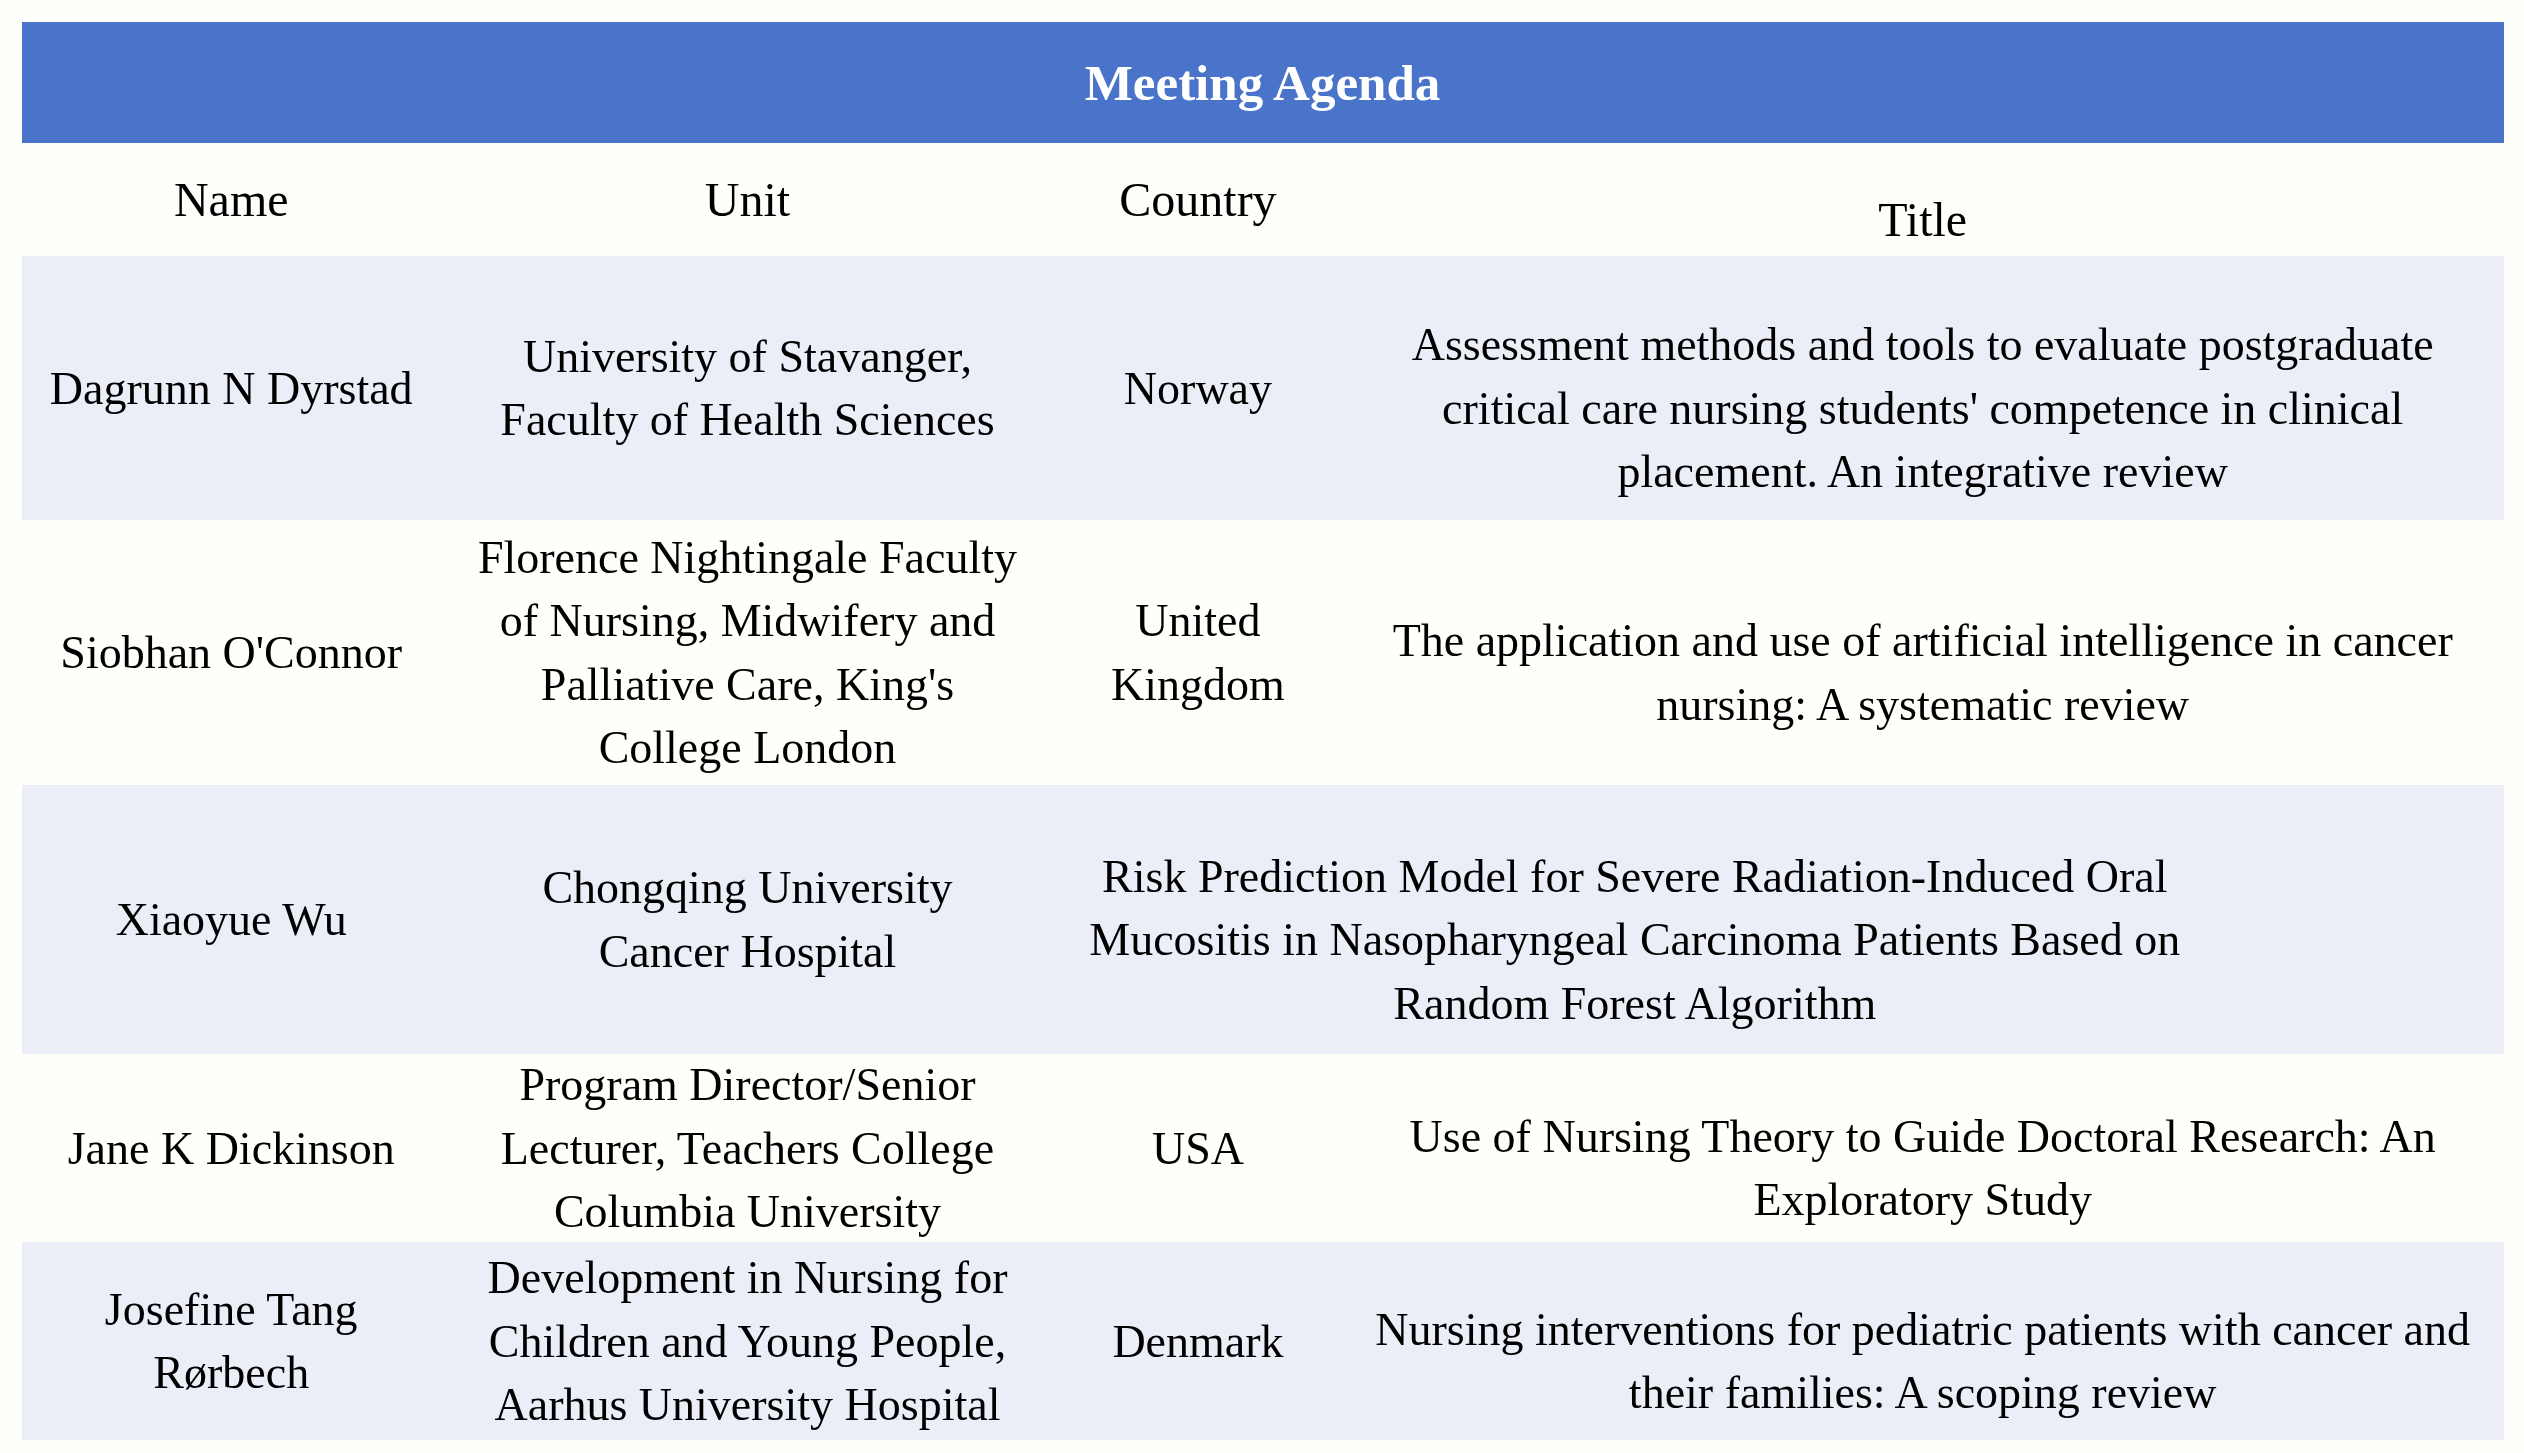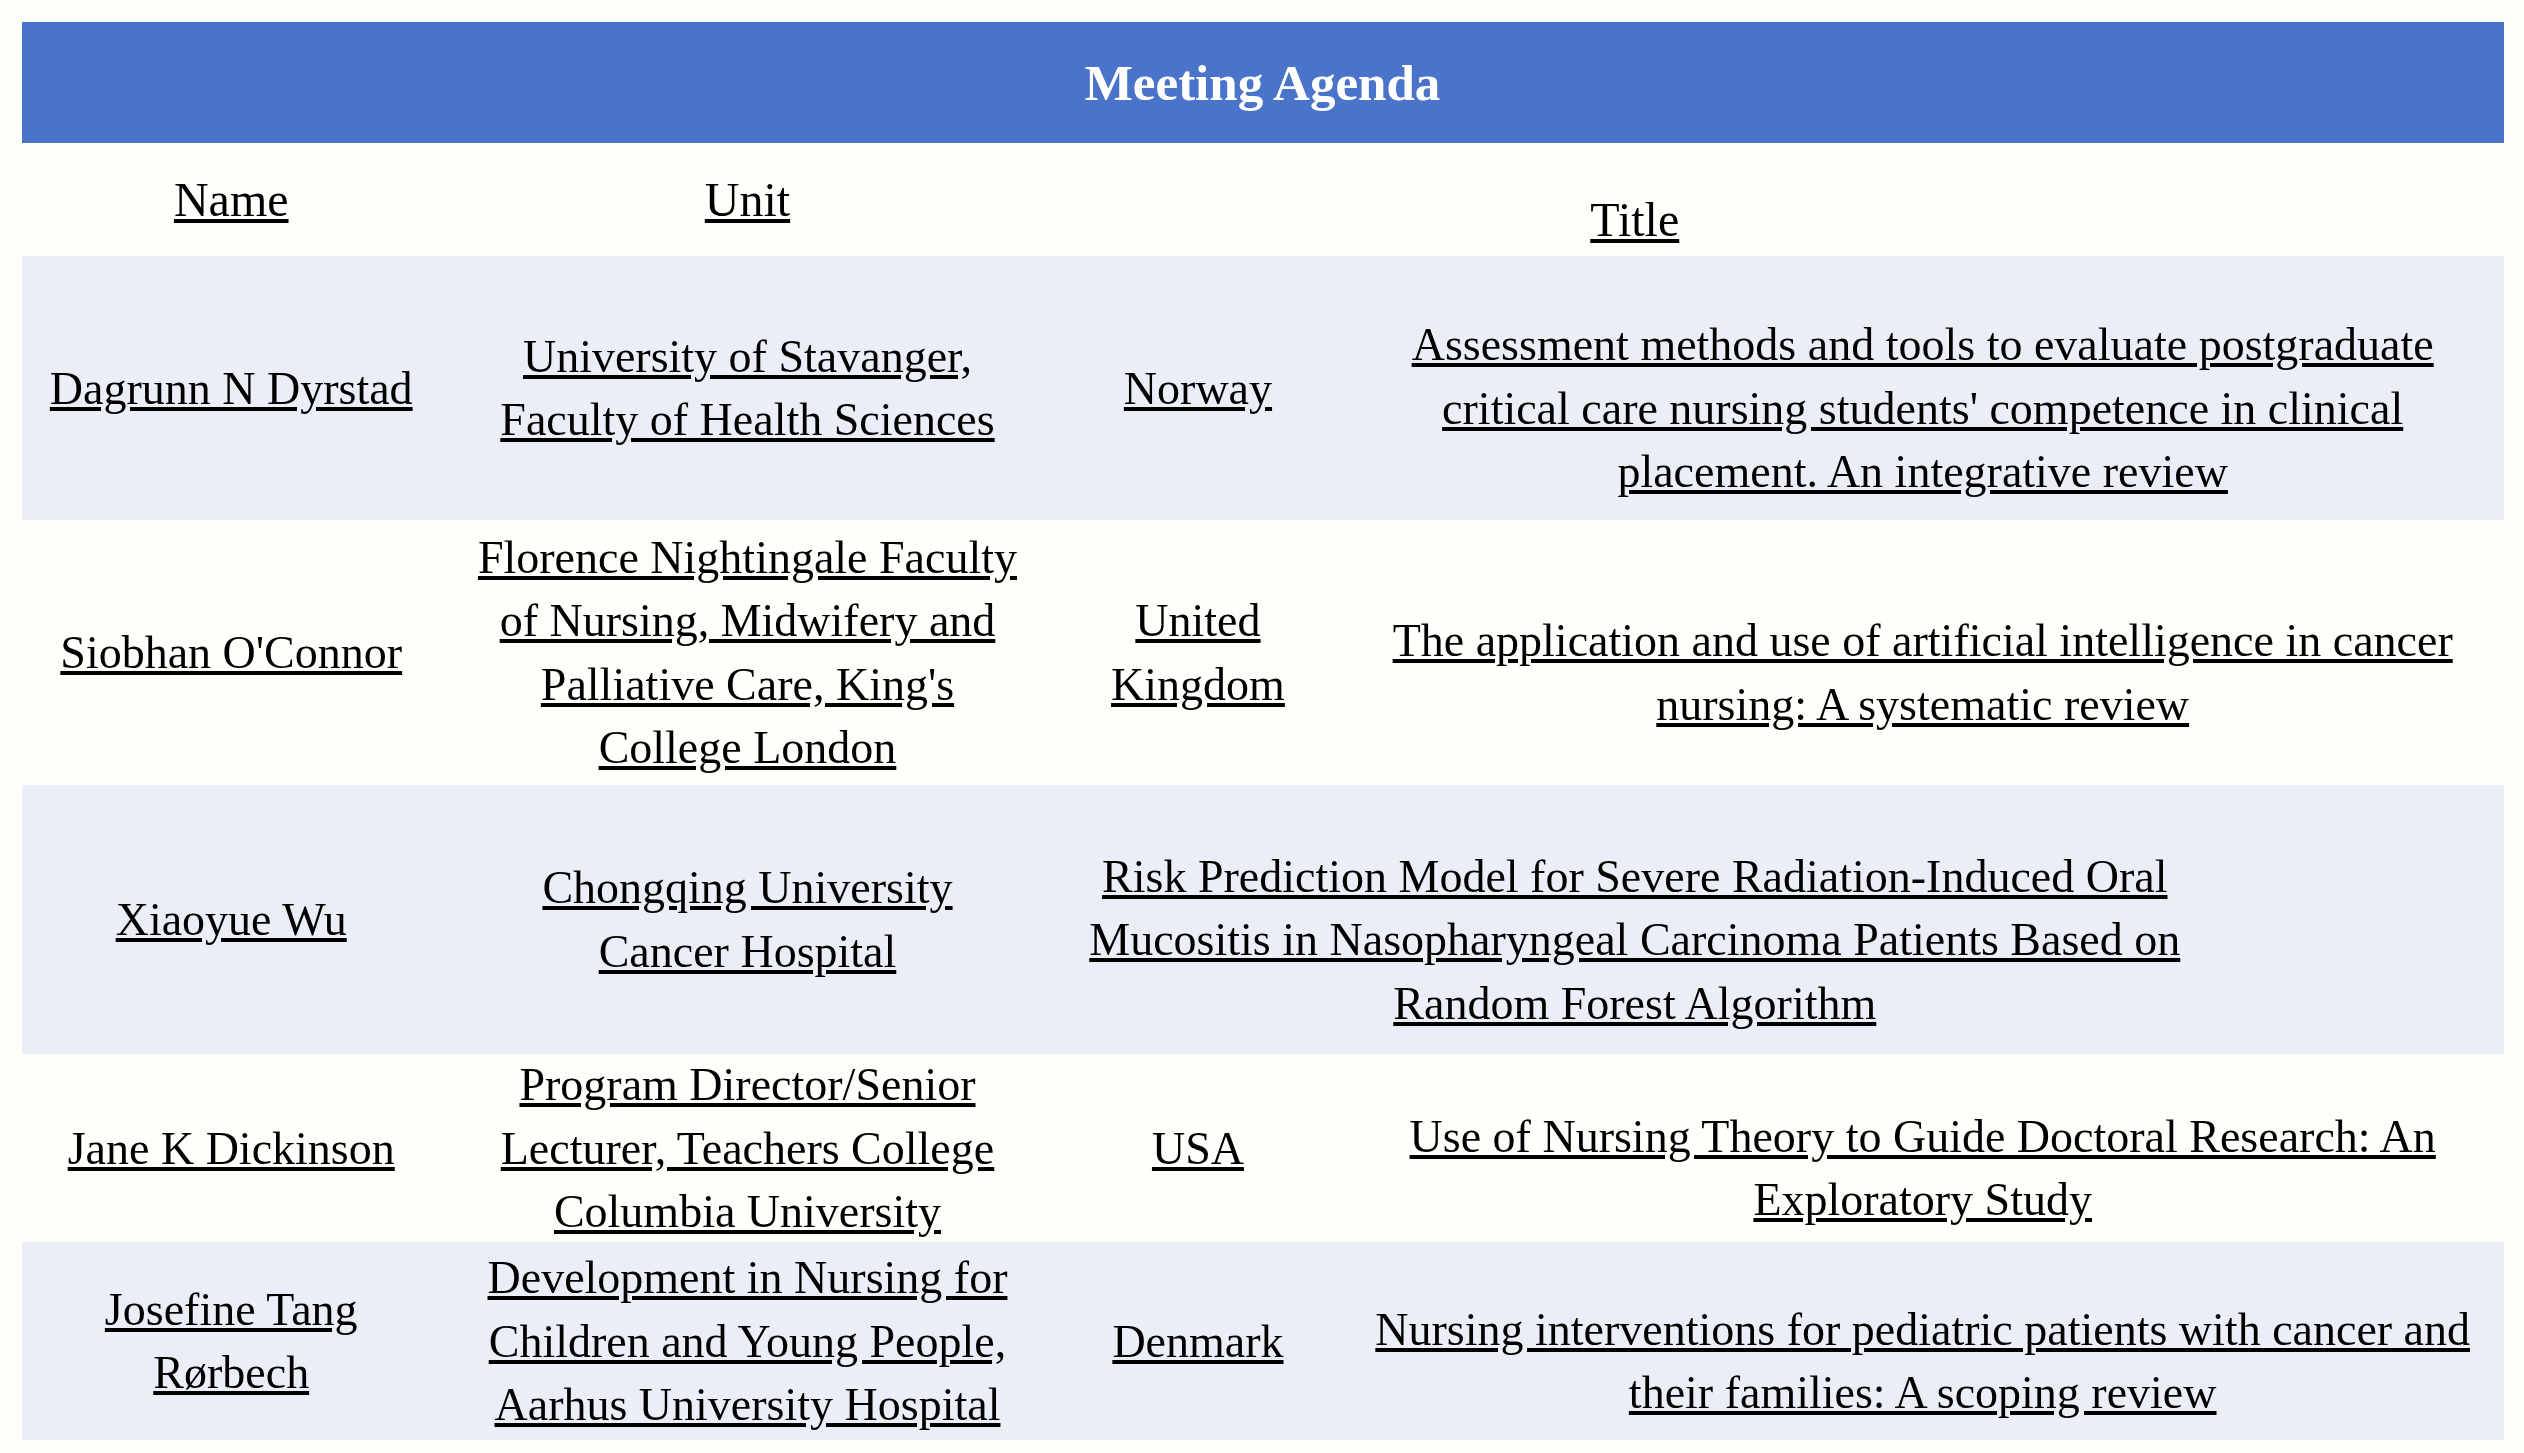--- a/index.html
+++ b/index.html
@@ -53,41 +53,41 @@
   .h-r5 { height: 198px; }
   .cell {
     display: flex;
     flex-direction: column;
     justify-content: center;
     text-align: center;
     font-size: 46px;
     line-height: 1.38;
     white-space: pre-line;
     padding: 4.8px 8px;
-    text-decoration: underline;
   }
   .col-name    { width: 16.9%; }
   .col-unit    { width: 24.7%; }
   .col-country { width: 11.6%; }
   .col-title   { width: 46.8%; margin-top: 40px; }
   .header-cell { font-size: 48px; }
 </style>
 </head>
 <body>
 
 <div class="page">
   <div class="agenda-table">
 
     <div class="banner">
       <span>Meeting Agenda</span>
     </div>
 
     <div class="row h-header">
       <div class="cell header-cell col-name">Name</div>
       <div class="cell header-cell col-unit">Unit</div>
+      <div class="cell header-cell col-country">Country</div>
       <div class="cell header-cell col-title">Title</div>
     </div>
 
     <div class="row alt h-r1">
       <div class="cell col-name">Dagrunn N Dyrstad</div>
       <div class="cell col-unit">University of Stavanger,
 Faculty of Health Sciences</div>
       <div class="cell col-country">Norway</div>
       <div class="cell col-title">Assessment methods and tools to evaluate postgraduate
 critical care nursing students' competence in clinical

